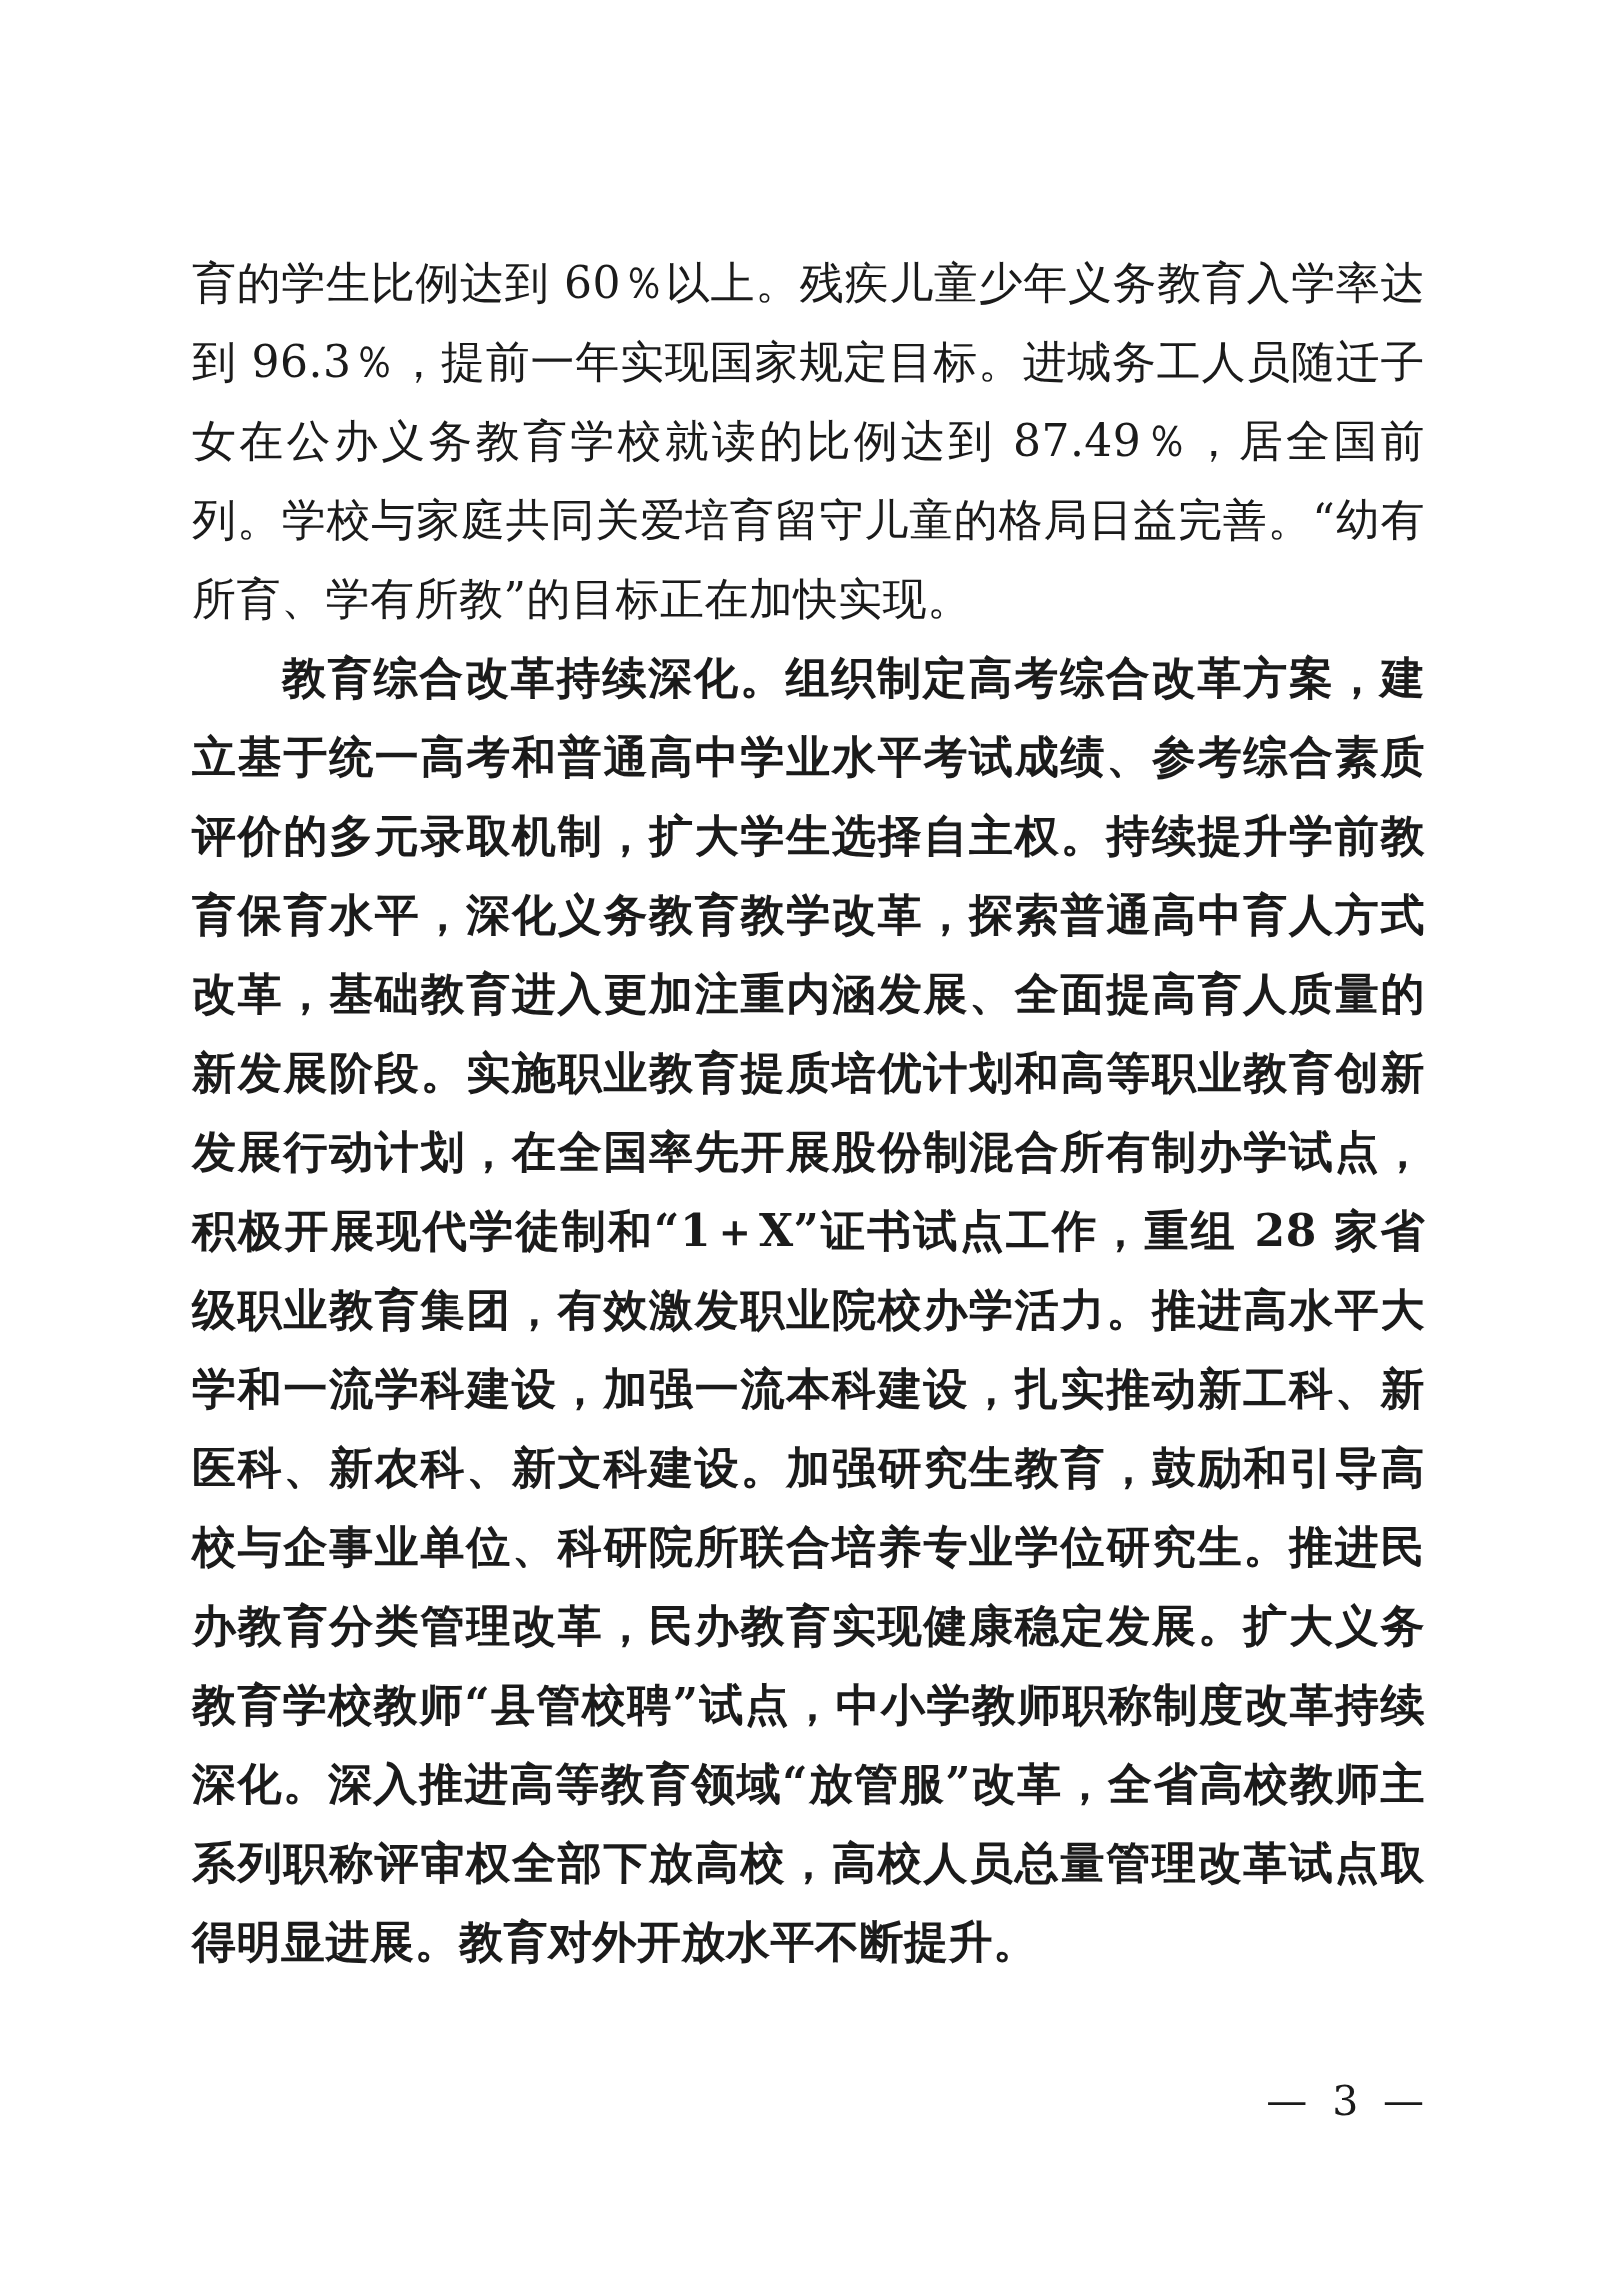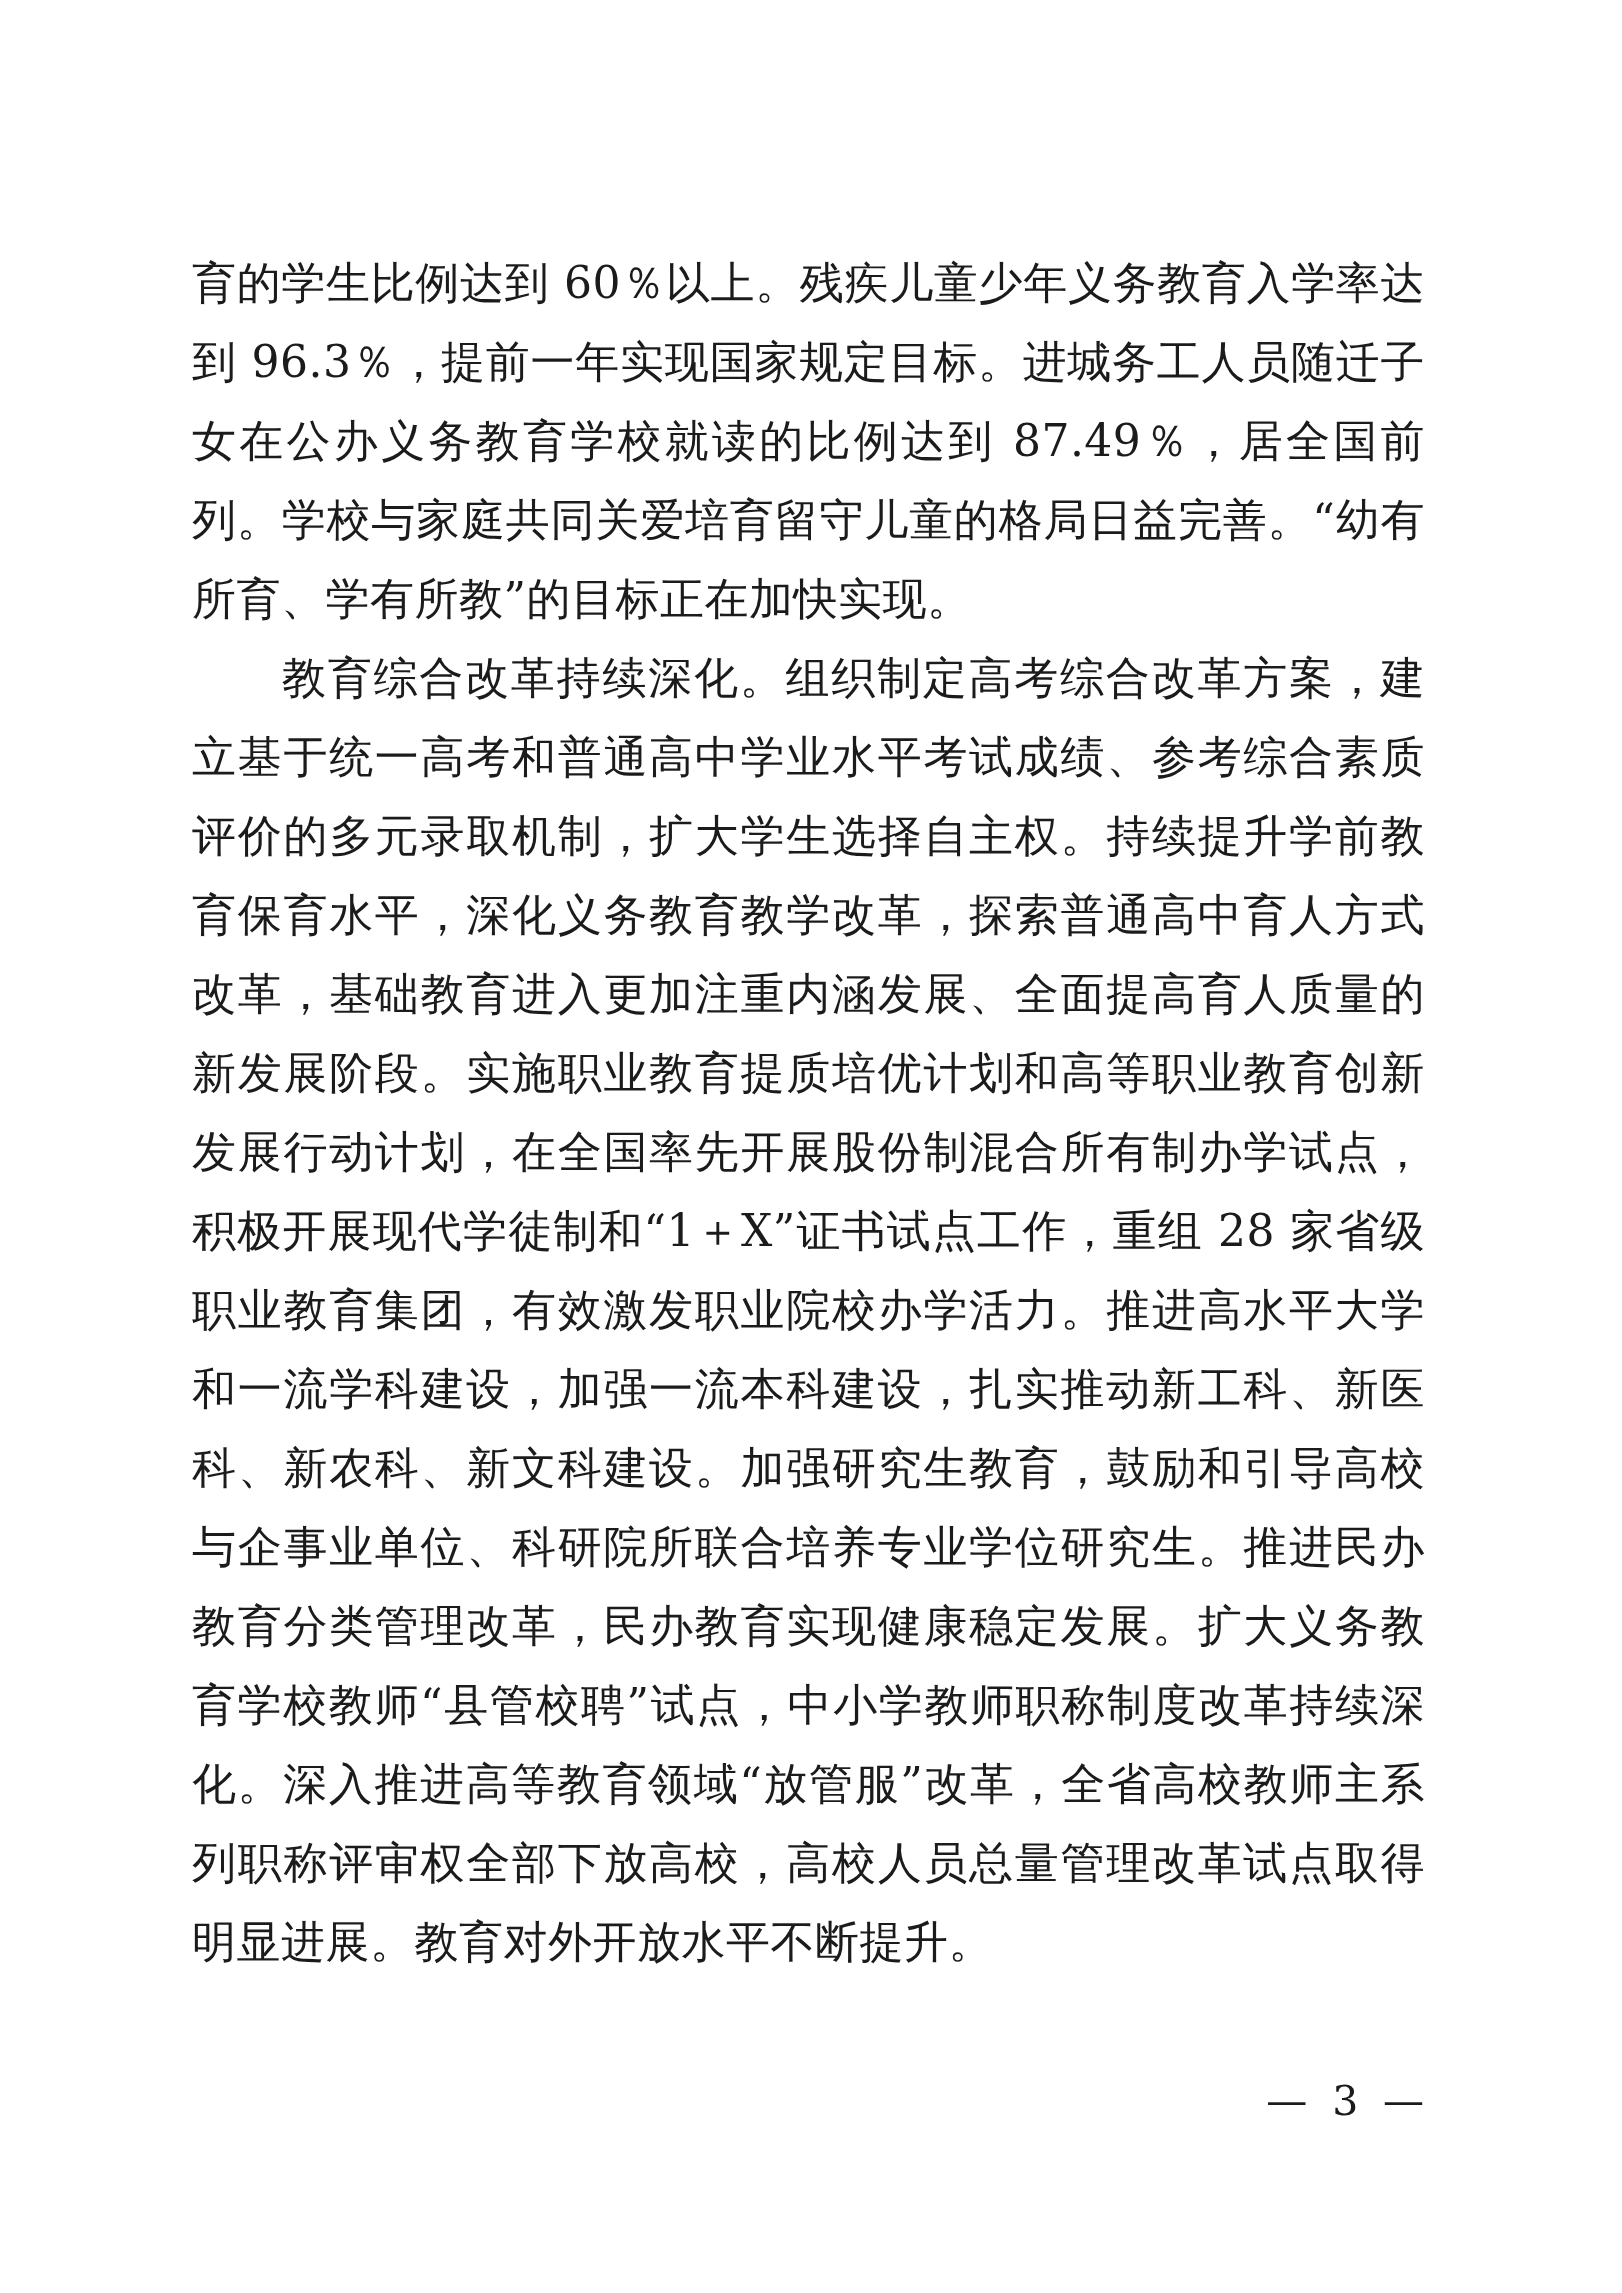--- a/index.html
+++ b/index.html
@@ -27,20 +27,21 @@
     line-height: 79px;
     color: #1b1b1b;
     text-align: justify;
     text-justify: inter-character;
     letter-spacing: 0.5px;
     margin: 0;
     word-break: break-all;
   }
   .para + .para {
     margin-top: 0px;
+    font-weight: bold;
   }
   .indent {
     text-indent: 90px;
   }
   .page-number {
     position: absolute;
     left: 0;
     right: 0;
     bottom: 169px;
     text-align: right;

